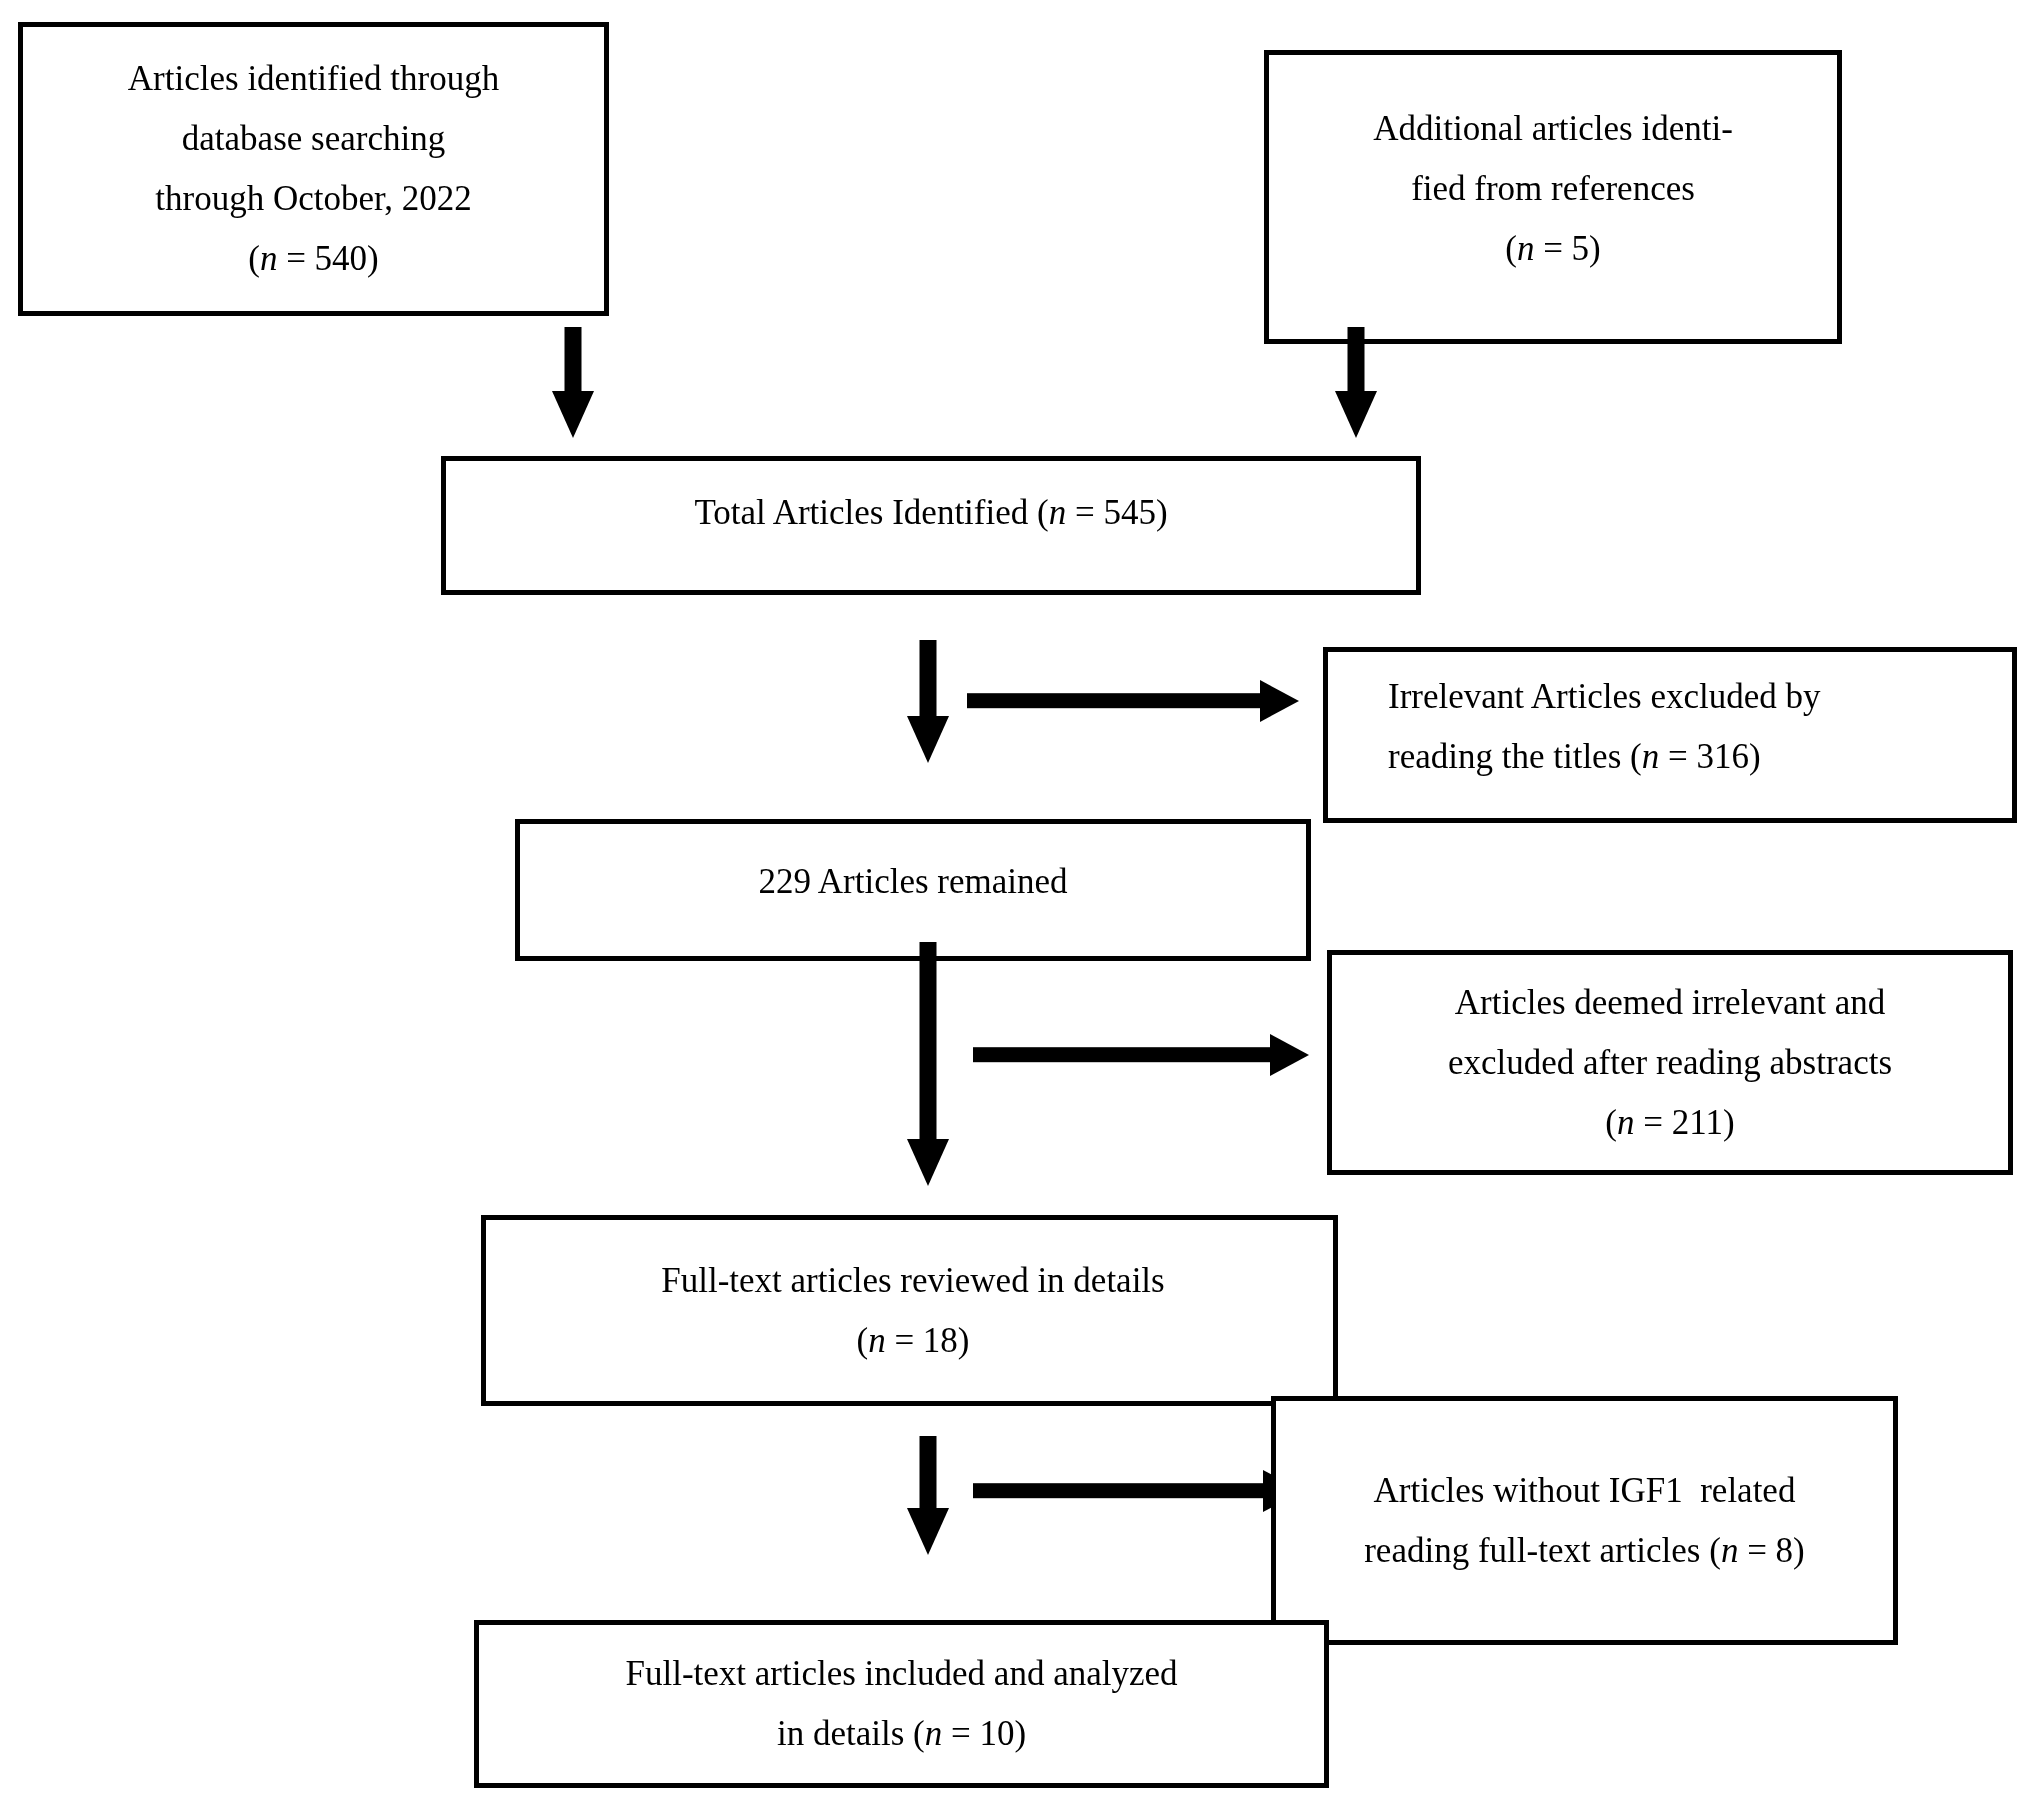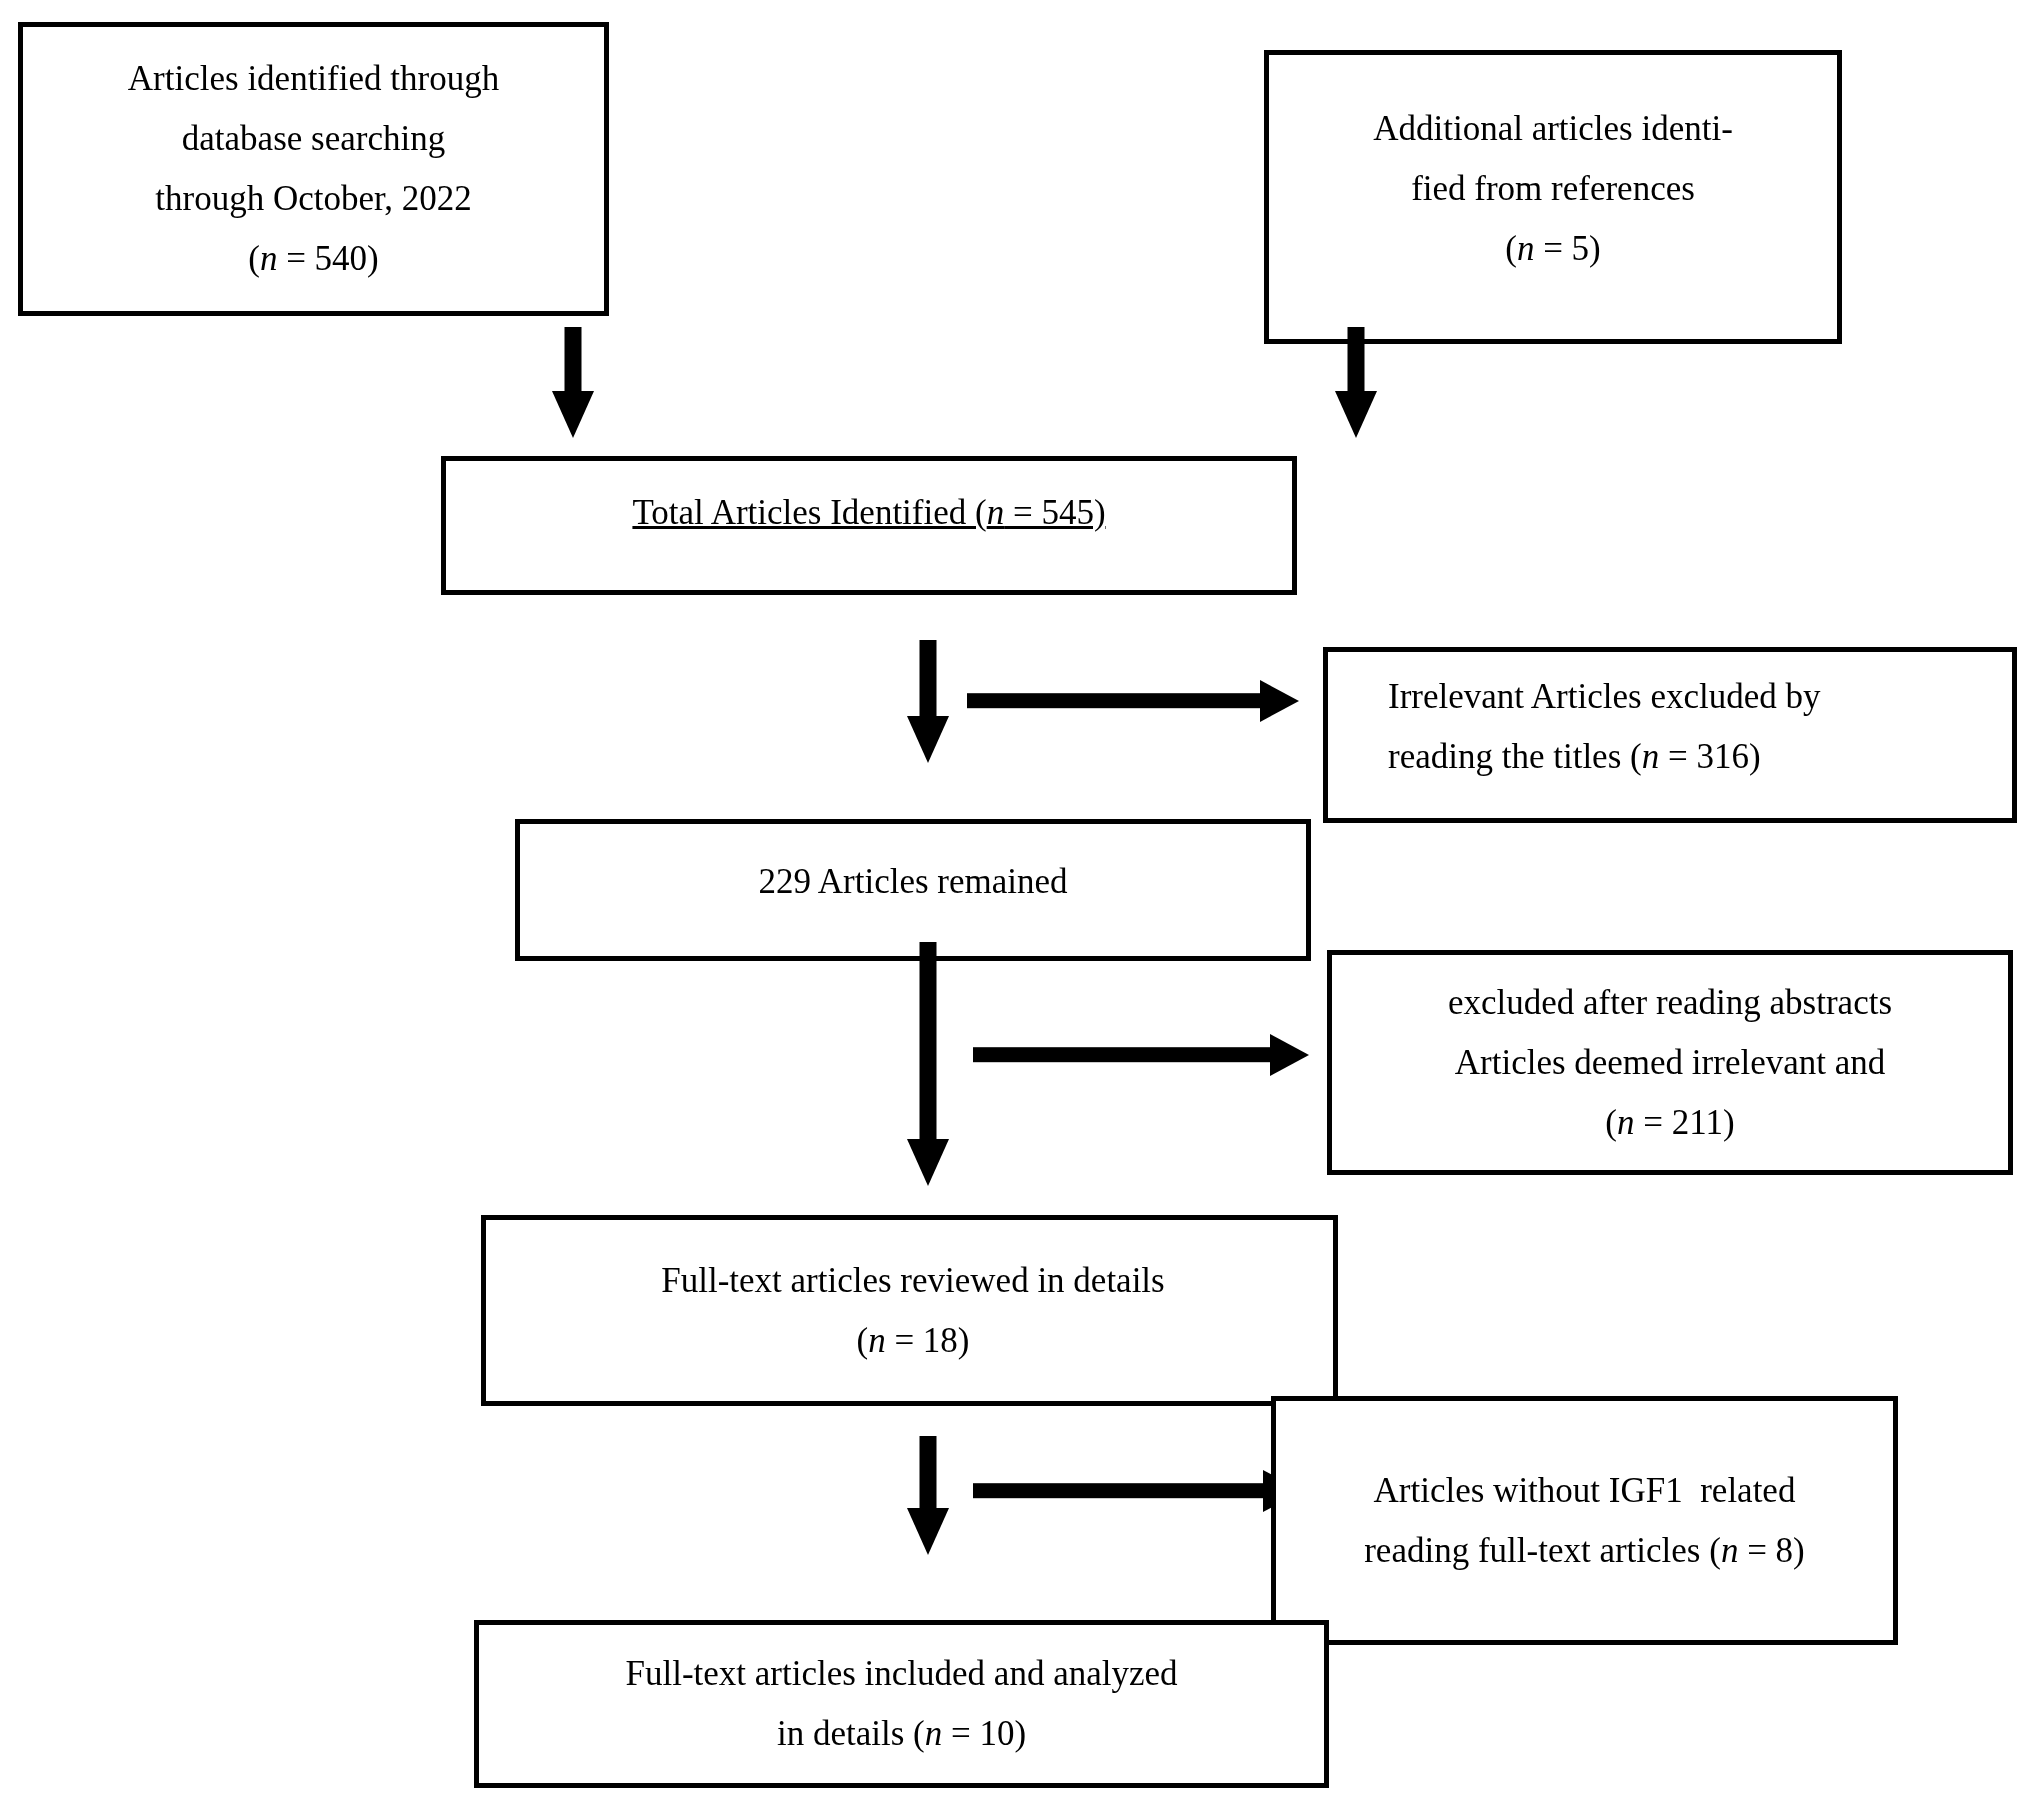--- a/index.html
+++ b/index.html
@@ -24,21 +24,21 @@
     line-height:60px;
   }
   .box .line{white-space:pre;}
   .align-left{align-items:flex-start;text-align:left;padding-left:60px;padding-right:15.6px;}
   .bias-up{padding-bottom:24.6px;}
   .bias-up-sm{padding-bottom:17px;margin-top:28px;}
 
   
   .b-identified{left:18px;top:22px;width:591px;height:294px;}
   .b-additional{left:1264px;top:22px;width:578px;height:294px;}
-  .b-total{left:441px;top:456px;width:856px;height:139px;text-decoration:underline;}
+  .b-total{left:441px;top:456px;width:980px;height:139px;}
   .b-excl-titles{left:1323px;top:619px;width:694px;height:176px;}
   .b-remained{left:515px;top:791px;width:796px;height:142px;}
   .b-excl-abstracts{left:1327px;top:950px;width:686px;height:225px;}
   .b-reviewed{left:481px;top:1215px;width:857px;height:191px;padding-left:7px;}
   .b-excl-fulltext{left:1271px;top:1396px;width:627px;height:249px;}
   .b-included{left:474px;top:1620px;width:855px;height:168px;}
 
   
   .varrow{position:absolute;width:41px;}
   .varrow .shaft{
@@ -126,22 +126,22 @@
   <div class="varrow a-remained">
     <div class="shaft"></div>
     <div class="head"></div>
   </div>
   <div class="harrow h-abstracts">
     <div class="shaft"></div>
     <div class="head"></div>
   </div>
 
   <div class="box b-excl-abstracts">
+    <div class="line">Articles deemed irrelevant and</div>
     <div class="line">excluded after reading abstracts</div>
-    <div class="line">Articles deemed irrelevant and</div>
     <div class="line">(<i>n</i> = 211)</div>
   </div>
 
   <div class="box b-reviewed">
     <div class="line">Full-text articles reviewed in details</div>
     <div class="line">(<i>n</i> = 18)</div>
   </div>
 
   <div class="varrow a-reviewed">
     <div class="shaft"></div>

